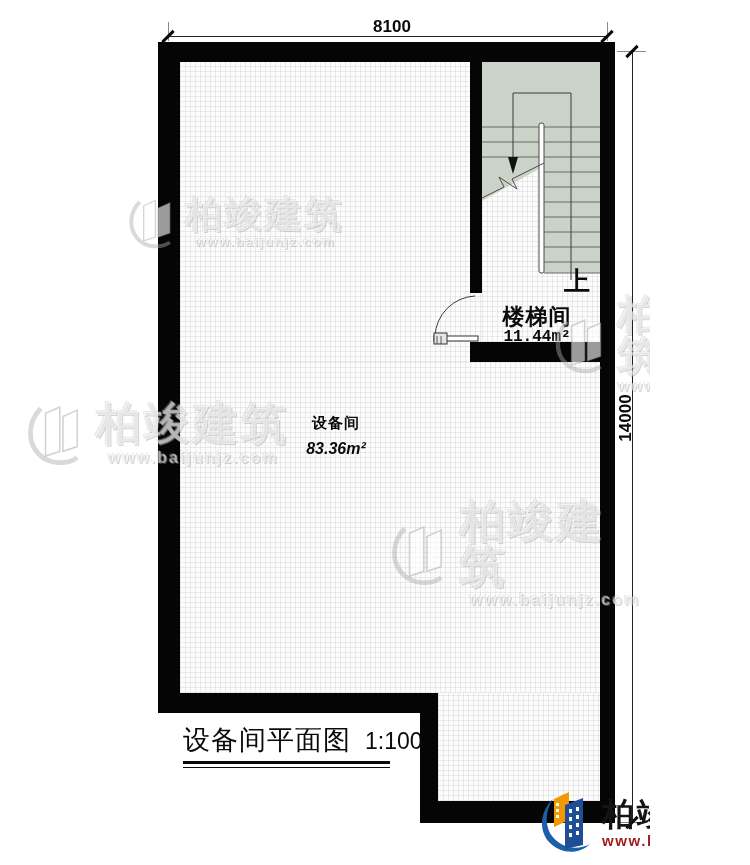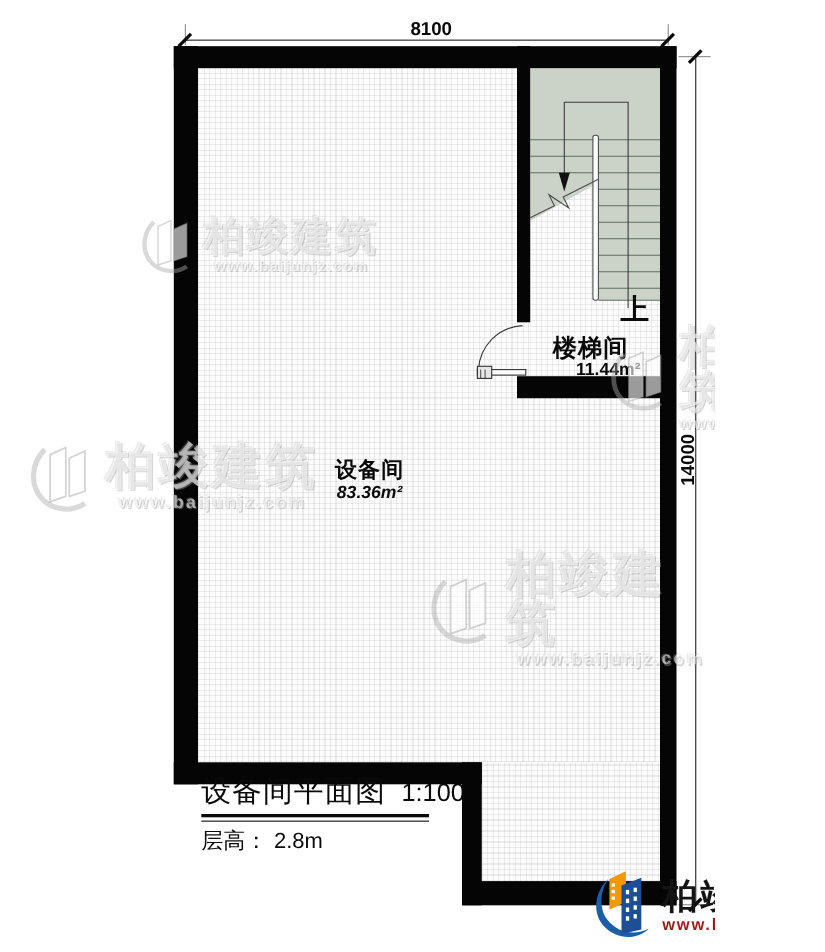--- a/index.html
+++ b/index.html
@@ -12,25 +12,25 @@
   .floor{position:absolute;background-color:#fcfcfc;
     background-image:
       repeating-linear-gradient(0deg, rgba(0,0,0,0.065) 0 1px, transparent 1px 5px),
       repeating-linear-gradient(90deg, rgba(0,0,0,0.065) 0 1px, transparent 1px 5px);}
   
   .dimline{position:absolute;background:#222;}
   .extline{position:absolute;background:#8a8a8a;}
   .tick{position:absolute;width:16px;height:3px;background:#0a0a0a;transform:rotate(-45deg);}
   .dimtext{position:absolute;font-size:17px;font-weight:bold;color:#0a0a0a;text-align:center;}
   
-  .room-name{position:absolute;font-size:20px;font-weight:bold;color:#0a0a0a;text-align:center;letter-spacing:1px;}
+  .room-name{position:absolute;font-size:15px;font-weight:bold;color:#0a0a0a;text-align:center;letter-spacing:1px;}
   .room-area{position:absolute;font-size:16px;font-weight:bold;color:#0a0a0a;text-align:center;}
   .up-label{position:absolute;font-size:26px;font-weight:bold;color:#0a0a0a;}
   
-  .tb{position:absolute;left:183px;top:701px;text-align:center;}
+  .tb{position:absolute;left:183px;top:722px;text-align:center;}
   .tb-title{font-size:27px;color:#0a0a0a;letter-spacing:1px;font-weight:500;display:flex;align-items:baseline;}
   .tb-scale{font-size:23px;margin-left:14px;letter-spacing:0;}
   .tb-rule{width:207px;height:3px;border-top:3px solid #0a0a0a;border-bottom:1px solid #0a0a0a;margin-top:3px;}
   .tb-line{font-size:20px;margin-top:9px;display:flex;align-items:baseline;gap:6px;color:#0a0a0a;}
   .tb-line .val{font-size:20px;}
   
   .logo{position:absolute;left:536px;top:789px;display:flex;align-items:center;gap:4px;}
   .logo-txt .cn{font-size:32px;font-weight:bold;color:#141414;letter-spacing:3px;line-height:1.0;}
   .logo-txt .url{font-size:15px;font-weight:bold;color:#9c1b1b;letter-spacing:1.6px;margin-top:2px;}
   
@@ -112,33 +112,29 @@
   <div class="dimline" style="left:632px;top:52px;width:1px;height:771px;"></div>
   <div class="extline" style="left:617px;top:51px;width:29px;height:1px;"></div>
   <div class="extline" style="left:617px;top:822px;width:29px;height:1px;"></div>
   <div class="tick" style="left:624px;top:50px;"></div>
   <div class="tick" style="left:624px;top:821px;"></div>
   <div class="dimtext" style="left:566px;top:408px;width:120px;transform:rotate(-90deg);">14000</div>
 
   <div class="room-name" style="left:276px;top:414px;width:120px;">设备间</div>
   <div class="room-area" style="left:276px;top:440px;width:120px;font-style:italic;">83.36m²</div>
   <div class="room-name" style="left:487px;top:302px;width:100px;font-size:22px;text-align:center;">楼梯间</div>
-  <div class="room-area" style="left:503px;top:328px;width:100px;">11.44m²</div>
+  <div class="room-area" style="left:487px;top:328px;width:100px;font-family:Liberation Mono, monospace;">11.44m²</div>
   <div class="up-label" style="left:564px;top:264px;">上</div>
 
   <div class="tb">
     <div class="tb-title">
       <span>设备间平面图</span>
       <span class="tb-scale">1:100</span>
     </div>
     <div class="tb-rule"></div>
-    <div class="tb-line" style="margin-top:4px;">
-      <span>层高：</span>
-      <span class="val">2.8m</span>
-    </div>
   </div>
 
   <div class="watermark wm1">
     <svg class="wm-icon" viewBox="0 0 40 44" fill="none">
       <path d="M10 6 C2 14 1 27 9 35 C15 41 26 42 33 37" stroke="rgba(170,170,170,0.45)" stroke-width="3"></path>
       <polygon points="13,9 22,5 22,33 13,36" fill="rgba(255,255,255,0.6)" stroke="rgba(160,160,160,0.45)"></polygon>
       <polygon points="24,11 33,7 33,30 24,33" fill="rgba(255,255,255,0.6)" stroke="rgba(160,160,160,0.45)"></polygon>
     </svg>
     <div class="wm-body">
       <div class="wm-text">柏竣建筑</div>

